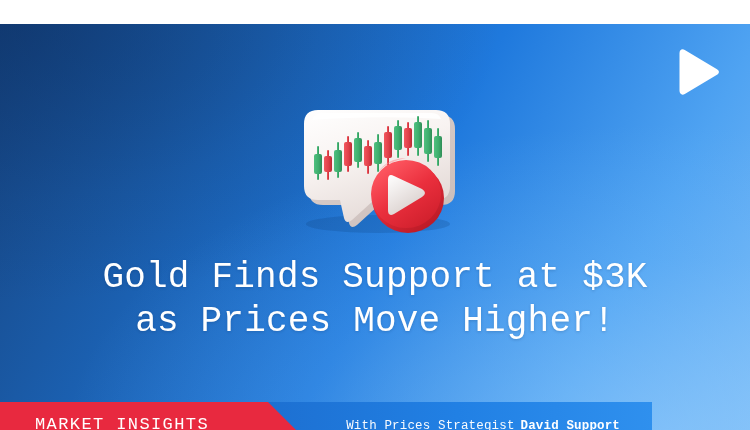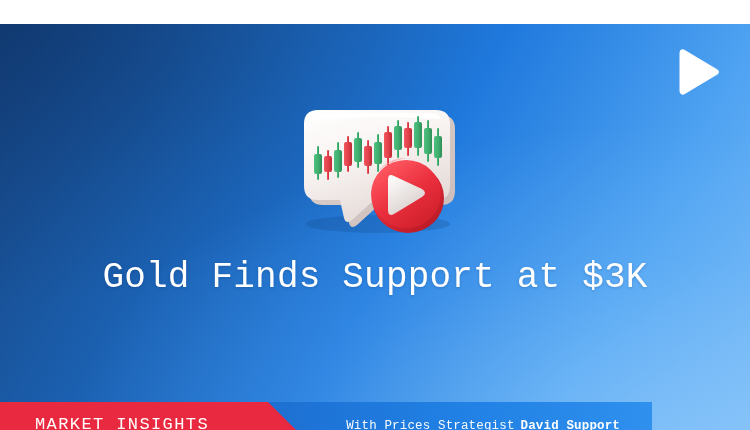--- a/index.html
+++ b/index.html
@@ -223,20 +223,21 @@
         <ellipse cx="126" cy="96" rx="36" ry="35" fill="url(#badgeOuter)"></ellipse>
         <ellipse cx="124" cy="92" rx="35" ry="34" fill="url(#badgeTop)"></ellipse>
         <path d="M112 74 q-6-3-6 4 v30 q0 7 6 4 l28-17 q6-4 0-8 z" fill="url(#triHole)"></path>
         <path d="M96 70 q10-14 28-14 q-20 4-28 14 z" fill="#ff8d94" opacity="0.55"></path>
       </g>
     </svg>
   </div>
 
   <div id="headline">
     <span class="hl-line">Gold Finds Support at $3K</span>
+    <span class="hl-line">as Prices Move Higher!</span>
   </div>
 
   <div id="bottom-bar">
     <div id="red-flag"></div>
     <div id="market-insights-label">MARKET INSIGHTS</div>
     <div id="strategist-credit">
       <span class="credit-prefix">With Prices Strategist</span><span class="credit-name">David Support</span>
     </div>
   </div>
 

